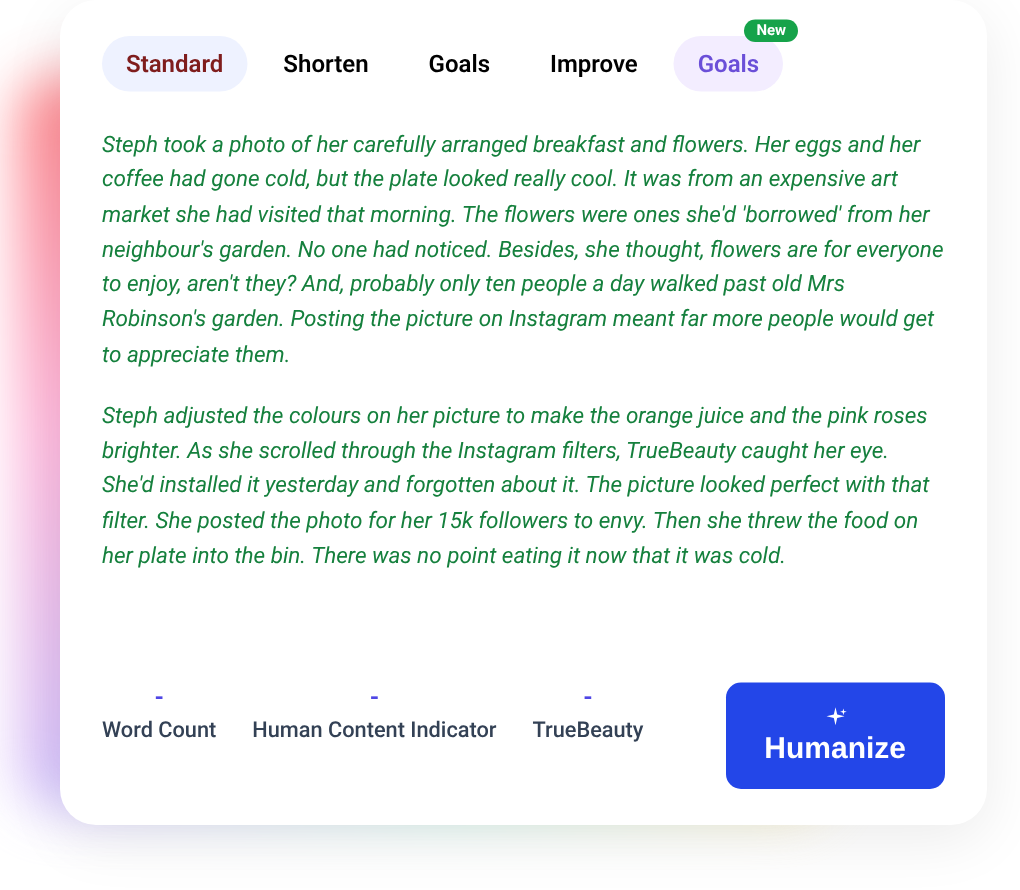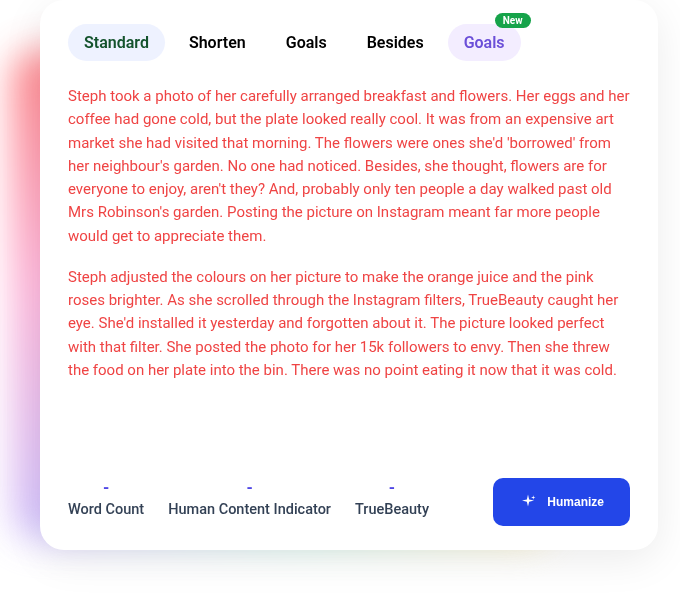--- a/index.html
+++ b/index.html
@@ -50,44 +50,45 @@
       padding: 9px 16px;
       border-radius: 20px;
       font-size: 16px;
       font-weight: 600;
       color: #000000;
       cursor: pointer;
       white-space: nowrap;
     }
     .tab.active {
       background: #eef2ff;
-      color: #14532d;
+      color: #7f1d1d;
     }
     .tab-goals {
       color: #6b4fd8;
       background: #f3edff;
       position: relative;
     }
     .new-badge {
       position: absolute;
       top: -11px;
       right: -10px;
       background: #16a34a;
       color: #fff;
       font-size: 10px;
       font-weight: 700;
       padding: 2px 8px;
       border-radius: 8px;
     }
     .content {
       flex: 1;
-      color: #ef4444;
+      color: #15803d;
       font-size: 15px;
       line-height: 1.55;
       overflow: hidden;
+      font-style: italic;
     }
     .content p {
       margin-bottom: 18px;
     }
     .footer {
       display: flex;
       align-items: flex-start;
       gap: 24px;
       margin-top: 16px;
     }
@@ -112,45 +113,45 @@
     }
     .spacer {
       flex: 1;
     }
     .humanize-btn {
       background: #2346e8;
       color: #fff;
       border: none;
       border-radius: 10px;
       padding: 15px 26px;
-      font-size: 12px;
+      font-size: 20px;
       font-weight: 700;
       display: flex;
       align-items: center;
-      gap: 10px;
       cursor: pointer;
       align-self: center;
+      flex-direction: column;
     }
     .sparkle {
       width: 18px;
       height: 18px;
     }
   </style>
 </head>
 <body>
 
 <div class="gradient-bg"></div>
 
 <div class="card">
 
   <div class="tabs">
     <div class="tab active">Standard</div>
     <div class="tab">Shorten</div>
     <div class="tab">Goals</div>
-    <div class="tab">Besides</div>
+    <div class="tab">Improve</div>
     <div class="tab tab-goals">
       <span>Goals</span>
       <span class="new-badge">New</span>
     </div>
   </div>
 
   <div class="content">
     <p>Steph took a photo of her carefully arranged breakfast and flowers. Her eggs and her coffee had gone cold, but the plate looked really cool. It was from an expensive art market she had visited that morning. The flowers were ones she'd 'borrowed' from her neighbour's garden. No one had noticed. Besides, she thought, flowers are for everyone to enjoy, aren't they? And, probably only ten people a day walked past old Mrs Robinson's garden. Posting the picture on Instagram meant far more people would get to appreciate them.</p>
     <p>Steph adjusted the colours on her picture to make the orange juice and the pink roses brighter. As she scrolled through the Instagram filters, TrueBeauty caught her eye. She'd installed it yesterday and forgotten about it. The picture looked perfect with that filter. She posted the photo for her 15k followers to envy. Then she threw the food on her plate into the bin. There was no point eating it now that it was cold.</p>
   </div>

